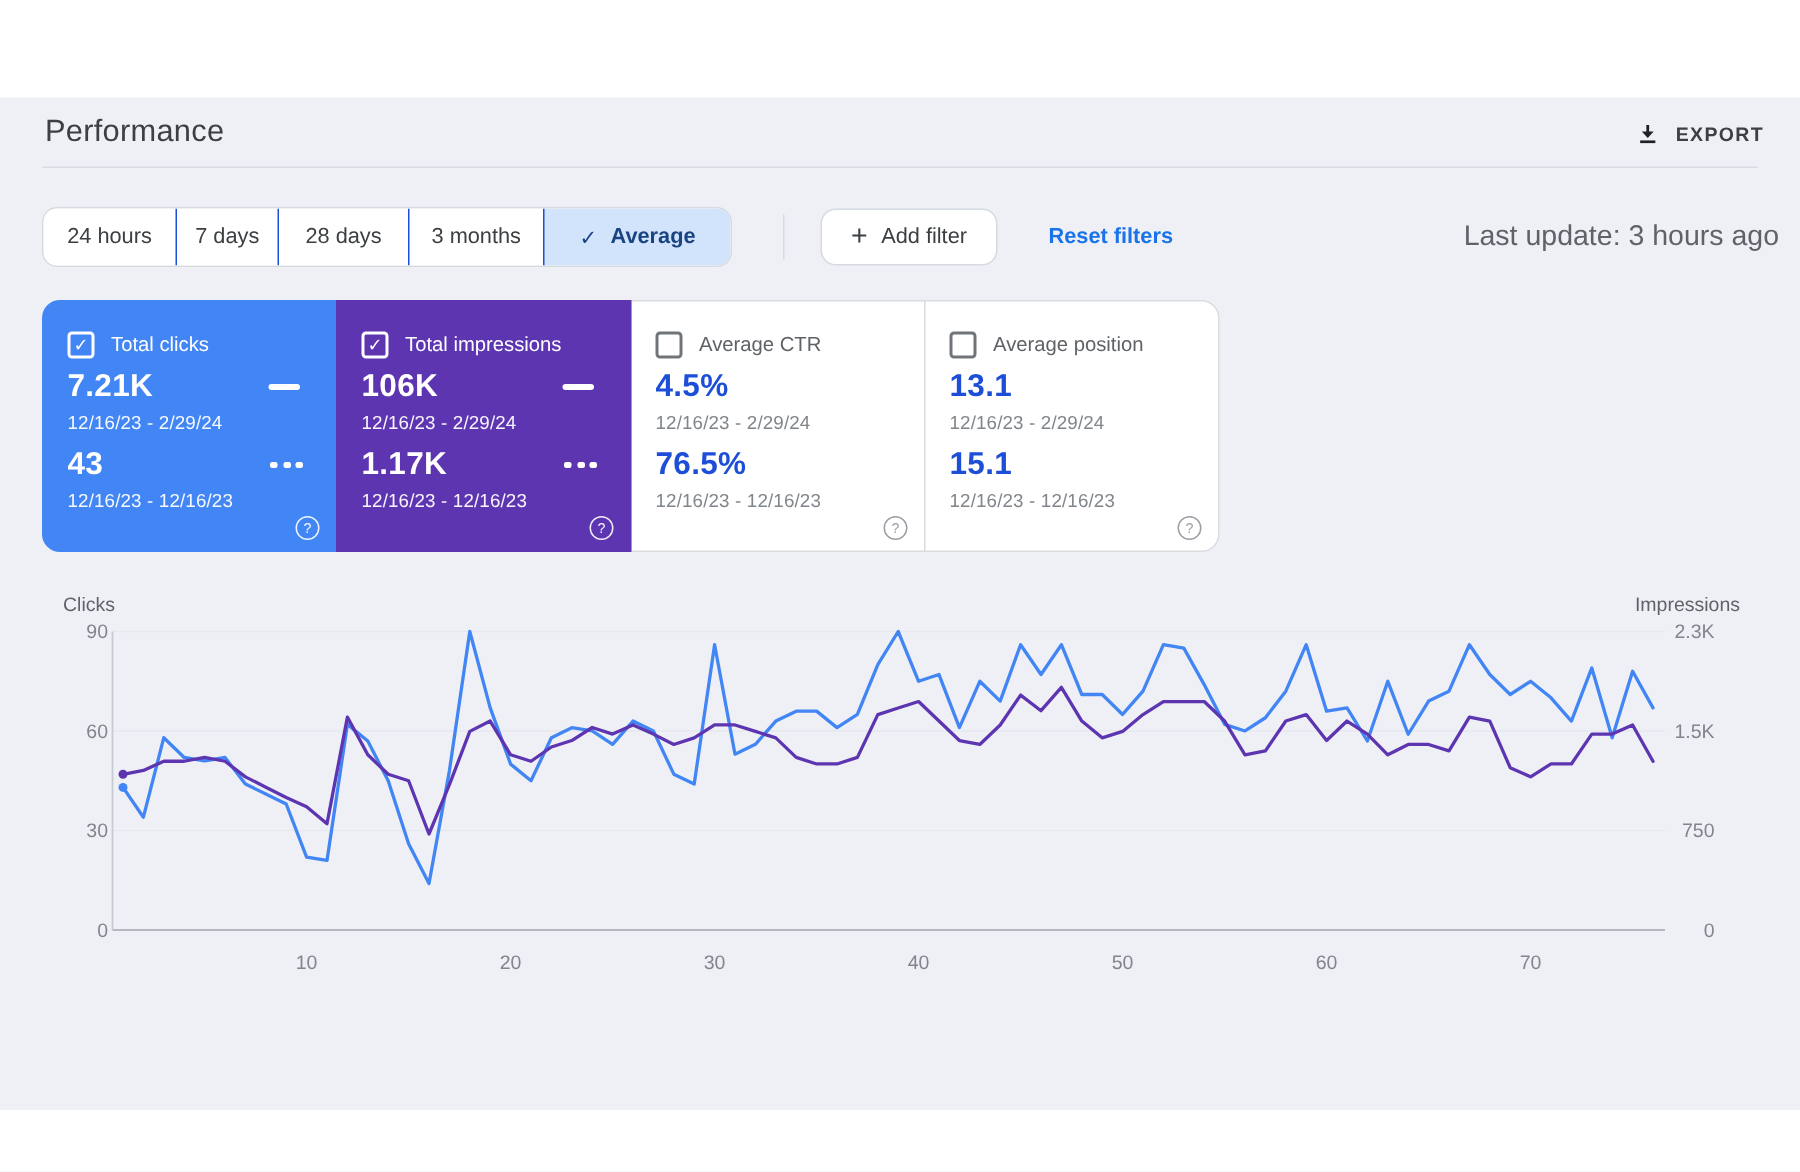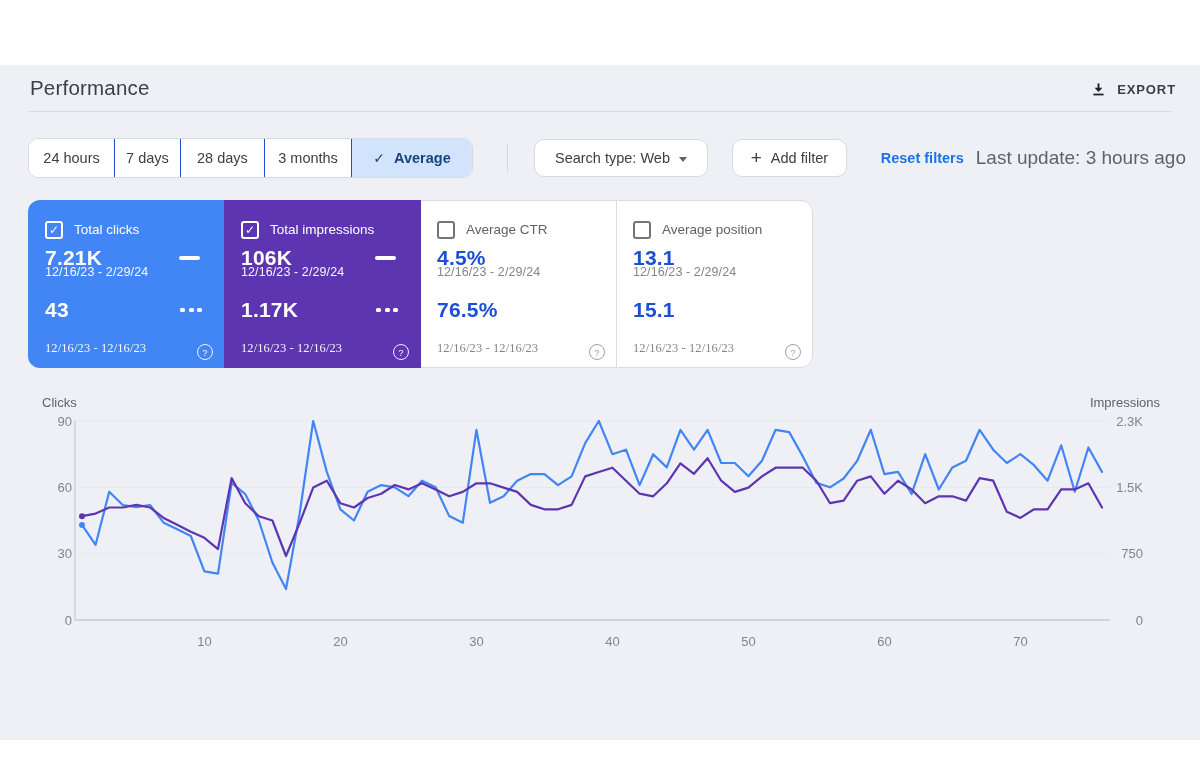--- a/index.html
+++ b/index.html
@@ -49,21 +49,21 @@
   .cb{position:absolute;left:16px;top:20px;width:14px;height:14px;border:2px solid #70757a;border-radius:3px;
     display:flex;align-items:center;justify-content:center;font-size:12px;font-weight:700;cursor:pointer;}
   .card.colored .cb{border-color:#fff;color:#fff;}
   .card-label{position:absolute;left:45px;top:21px;font-size:13.5px;white-space:nowrap;}
   .card:not(.colored) .card-label{color:#5f6368;}
   .metric-val{position:absolute;left:16px;font-size:21px;font-weight:700;letter-spacing:.2px;}
   .metric-date{position:absolute;left:16px;font-size:12.5px;letter-spacing:.1px;white-space:nowrap;}
   .card.colored .metric-date{color:rgba(255,255,255,.95);}
   .card:not(.colored) .metric-val{color:#1d4ed8;}
   .card:not(.colored) .metric-date{color:#80868b;}
-  .v1{top:45px;} .d1{top:64px;} .v2{top:97px;} .d2{top:140px;font-family:Liberation Serif, serif;}
+  .v1{top:45px;} .d1{top:74px;} .v2{top:97px;} .d2{top:126px;}
   .mark-dash{position:absolute;right:24px;top:55px;width:21px;height:3.5px;border-radius:2px;background:#fff;}
   .mark-dots{position:absolute;right:22px;top:107px;display:flex;gap:3.5px;}
   .mark-dots i{display:block;width:5px;height:3.5px;border-radius:1.5px;background:#fff;}
   .help{position:absolute;right:11px;bottom:7px;width:14px;height:14px;border-radius:50%;
     border:1.5px solid rgba(255,255,255,.9);display:flex;align-items:center;justify-content:center;
     font-size:9.5px;color:rgba(255,255,255,.95);}
   .card:not(.colored) .help{border-color:#9aa0a6;color:#9aa0a6;}
 
   
   #chart{position:absolute;left:28px;top:325px;}
@@ -105,24 +105,20 @@
           </div>
           <div class="seg" style="width: 89px;">
             <span>3 months</span>
           </div>
           <div class="seg selected" style="width: 124px;">
             <span class="check">✓</span>
             <span>Average</span>
           </div>
         </div>
       <div class="vsep"></div>
-      <button class="pill search-type">
-        <span>Search type: Web</span>
-        <span class="caret"></span>
-      </button>
       <button class="pill add-filter">
         <span class="plus">+</span>
         <span>Add filter</span>
       </button>
       <a class="reset-link">Reset filters</a>
       <span class="last-update">Last update: 3 hours ago</span>
     </div>
 
     <div class="cards" id="cards">
         <article class="card colored first" style="background: rgb(66, 133, 244);">

